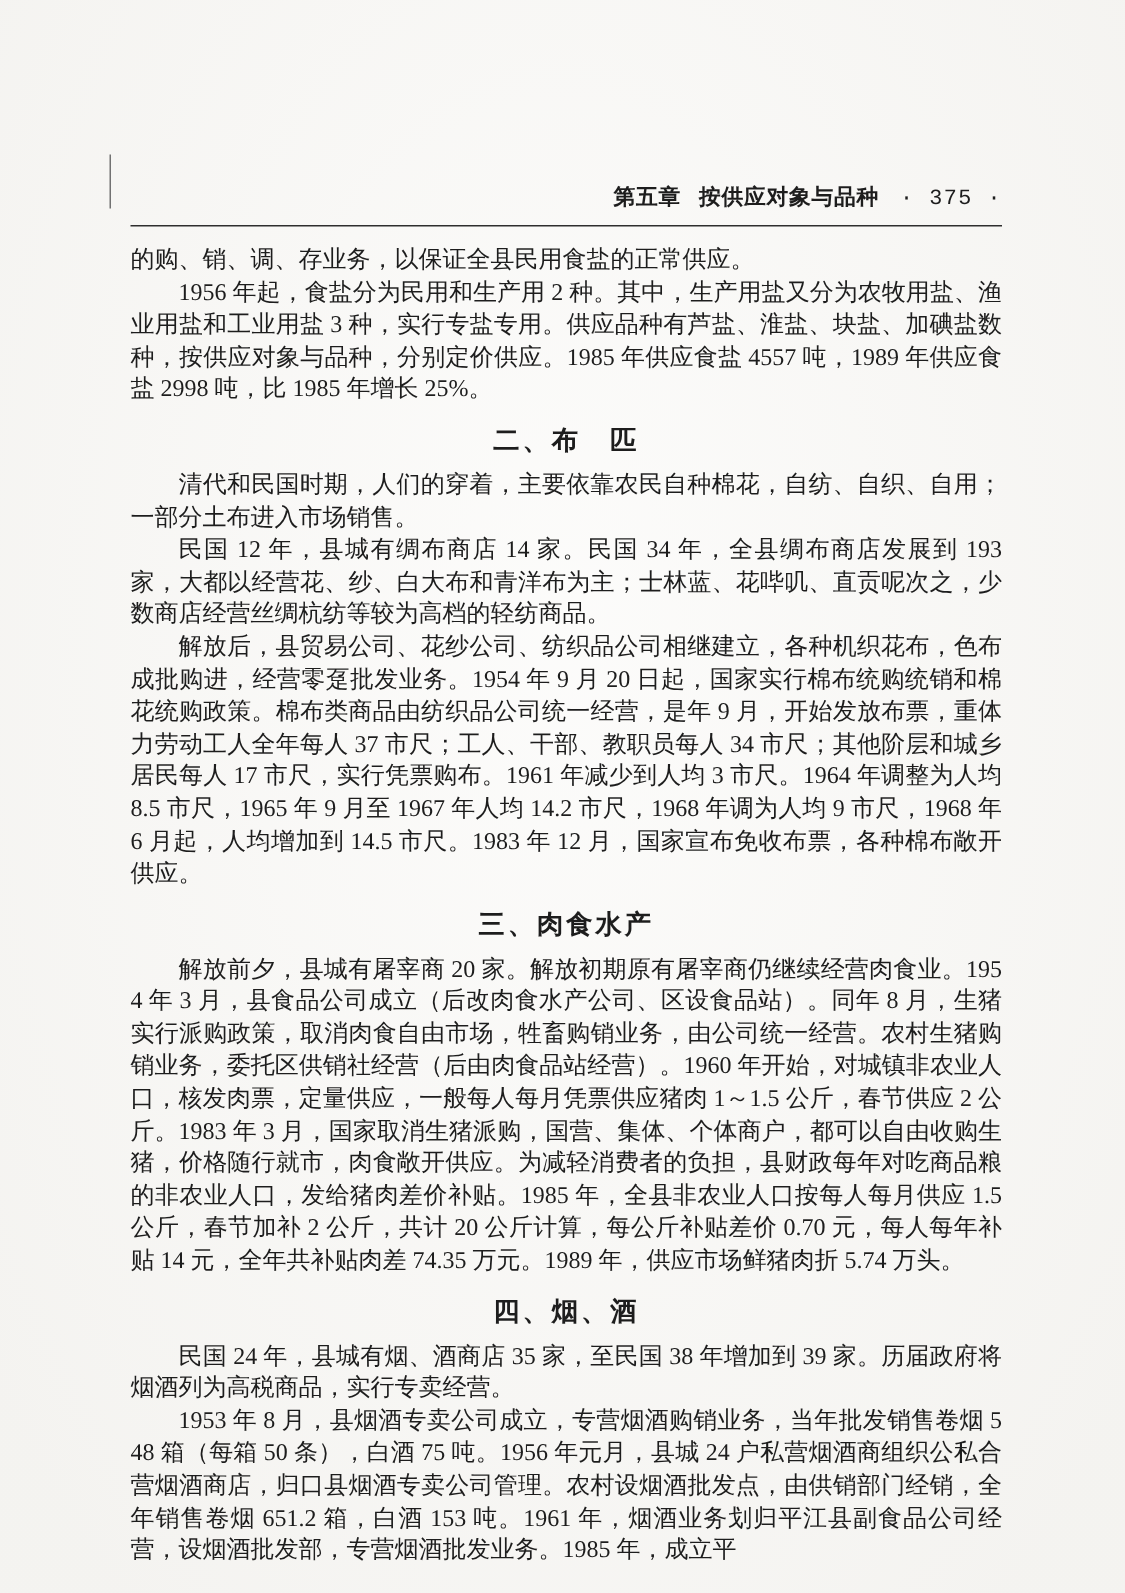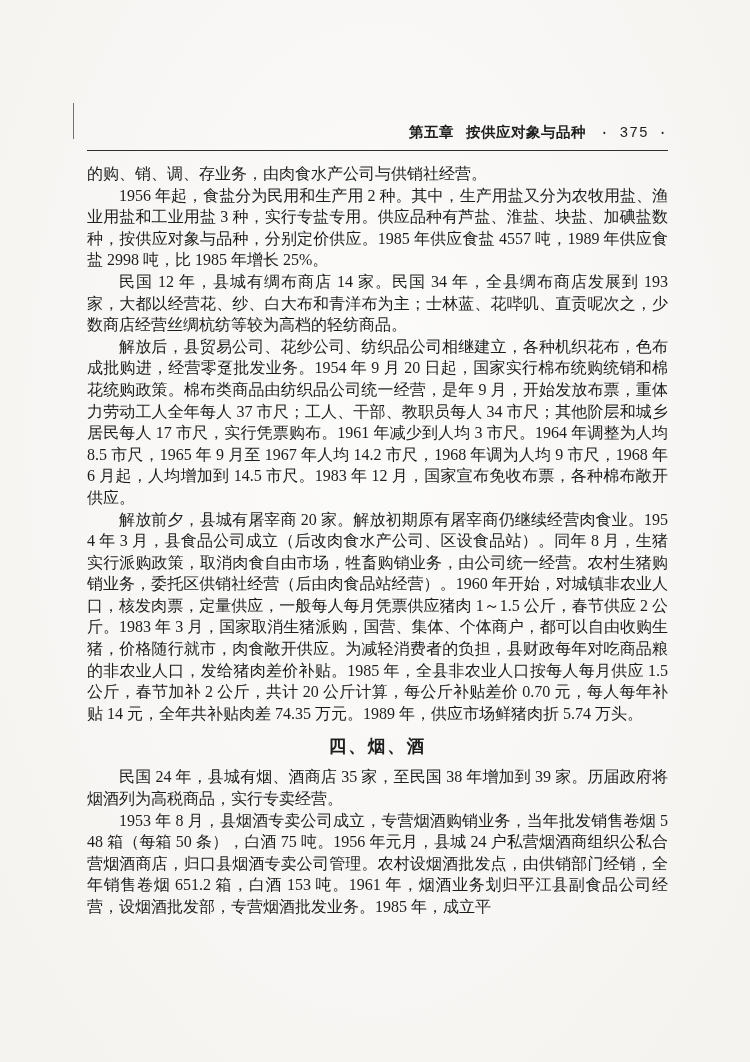--- a/index.html
+++ b/index.html
@@ -105,30 +105,33 @@
     <div class="page-header">
       <span class="chapter-label">第五章</span>
       <span class="chapter-title">按供应对象与品种</span>
       <span class="page-number">· 375 ·</span>
     </div>
 
     <hr class="header-rule">
 
     <div class="body-text">
 
-      <p class="para no-indent">的购、销、调、存业务，由肉食水产公司与供销社经营。</p>
+      <p class="para no-indent">的购、销、调、存业务，以保证全县民用食盐的正常供应。</p>
 
       <p class="para">1956 年起，食盐分为民用和生产用 2 种。其中，生产用盐又分为农牧用盐、渔业用盐和工业用盐 3 种，实行专盐专用。供应品种有芦盐、淮盐、块盐、加碘盐数种，按供应对象与品种，分别定价供应。1985 年供应食盐 4557 吨，1989 年供应食盐 2998 吨，比 1985 年增长 25%。</p>
 
+      <h2 class="section-heading">二、布　匹</h2>
 
+      <p class="para">清代和民国时期，人们的穿着，主要依靠农民自种棉花，自纺、自织、自用；一部分土布进入市场销售。</p>
 
       <p class="para">民国 12 年，县城有绸布商店 14 家。民国 34 年，全县绸布商店发展到 193 家，大都以经营花、纱、白大布和青洋布为主；士林蓝、花哔叽、直贡呢次之，少数商店经营丝绸杭纺等较为高档的轻纺商品。</p>
 
       <p class="para">解放后，县贸易公司、花纱公司、纺织品公司相继建立，各种机织花布，色布成批购进，经营零趸批发业务。1954 年 9 月 20 日起，国家实行棉布统购统销和棉花统购政策。棉布类商品由纺织品公司统一经营，是年 9 月，开始发放布票，重体力劳动工人全年每人 37 市尺；工人、干部、教职员每人 34 市尺；其他阶层和城乡居民每人 17 市尺，实行凭票购布。1961 年减少到人均 3 市尺。1964 年调整为人均 8.5 市尺，1965 年 9 月至 1967 年人均 14.2 市尺，1968 年调为人均 9 市尺，1968 年 6 月起，人均增加到 14.5 市尺。1983 年 12 月，国家宣布免收布票，各种棉布敞开供应。</p>
 
+      <h2 class="section-heading">三、肉食水产</h2>
 
       <p class="para">解放前夕，县城有屠宰商 20 家。解放初期原有屠宰商仍继续经营肉食业。1954 年 3 月，县食品公司成立（后改肉食水产公司、区设食品站）。同年 8 月，生猪实行派购政策，取消肉食自由市场，牲畜购销业务，由公司统一经营。农村生猪购销业务，委托区供销社经营（后由肉食品站经营）。1960 年开始，对城镇非农业人口，核发肉票，定量供应，一般每人每月凭票供应猪肉 1～1.5 公斤，春节供应 2 公斤。1983 年 3 月，国家取消生猪派购，国营、集体、个体商户，都可以自由收购生猪，价格随行就市，肉食敞开供应。为减轻消费者的负担，县财政每年对吃商品粮的非农业人口，发给猪肉差价补贴。1985 年，全县非农业人口按每人每月供应 1.5 公斤，春节加补 2 公斤，共计 20 公斤计算，每公斤补贴差价 0.70 元，每人每年补贴 14 元，全年共补贴肉差 74.35 万元。1989 年，供应市场鲜猪肉折 5.74 万头。</p>
 
 
       <h2 class="section-heading">四、烟、酒</h2>
 
       <p class="para rel">
         <span class="scan-tick">`</span><span>民国 24 年，县城有烟、酒商店 35 家，至民国 38 年增加到 39 家。历届政府将烟酒列为高税商品，实行专卖经营。</span>
       </p>
 

